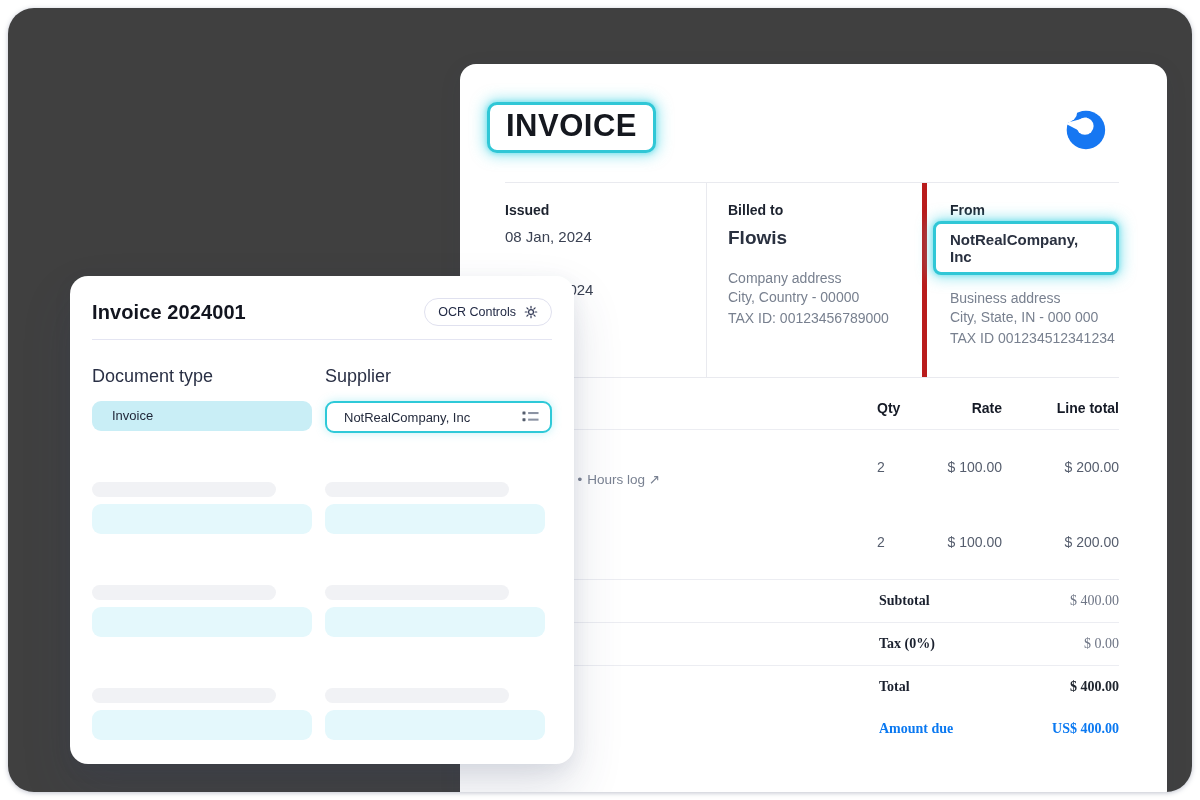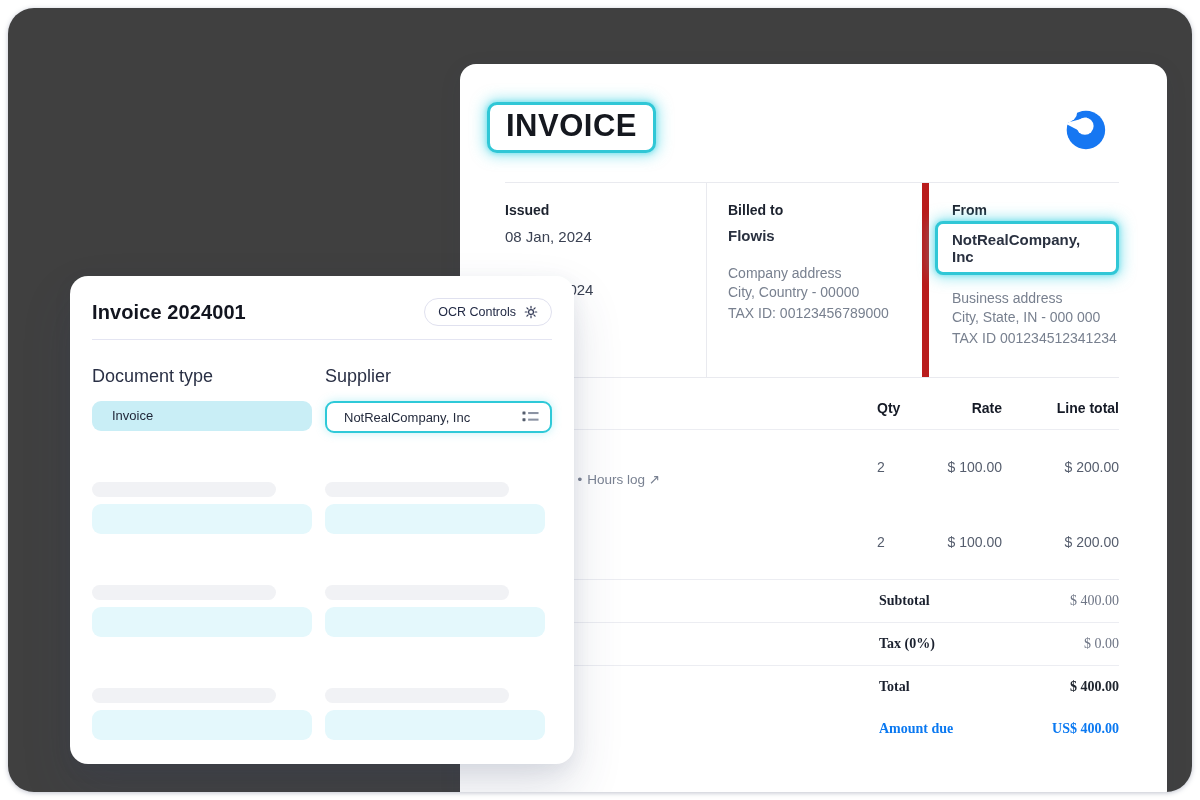--- a/index.html
+++ b/index.html
@@ -28,25 +28,25 @@
   .inv-number { margin-top:7px; font-size:15px; color:#9aa0ac; }
   .inv-logo { position:absolute; right:10px; top:2px; width:50px; height:50px; }
 
   .info-section {
     display:flex; margin-top:29px;
     border-top:1px solid #e9eaef; border-bottom:1px solid #e9eaef;
   }
   .info-col { padding:19px 0 30px 0; }
   .col-issued { width:201px; }
   .col-billed { width:216px; border-left:1px solid #e9eaef; padding-left:21px; }
-  .col-from   { flex:1; border-left:7px solid #b91c1c; padding-left:23px; }
+  .col-from   { flex:1; border-left:5px solid #b91c1c; padding-left:23px; }
   .info-label { font-size:14px; font-weight:700; color:#1c222e; }
   .issued-date { margin-top:10px; font-size:15px; color:#3a4152; }
   .due-date { margin-top:36px; font-size:15px; color:#3a4152; }
-  .bill-name { margin-top:9px; font-size:15px; font-weight:700; color:#2a3140; }
+  .bill-name { margin-top:9px; font-size:19px; font-weight:700; color:#2a3140; }
   .addr { margin-top:20px; font-size:14px; color:#78808f; line-height:1.32; }
   .from-hl {
     display:inline-block; margin:3px 0 -2px -17px; padding:7px 14px;
     font-size:15px; font-weight:700; color:#2a3140; position:relative; z-index:2;
     border-radius:8px;
   }
 
   .table-section { margin-top:22px; }
   .t-row { display:flex; align-items:center; }
   .t-name { width:372px; }

